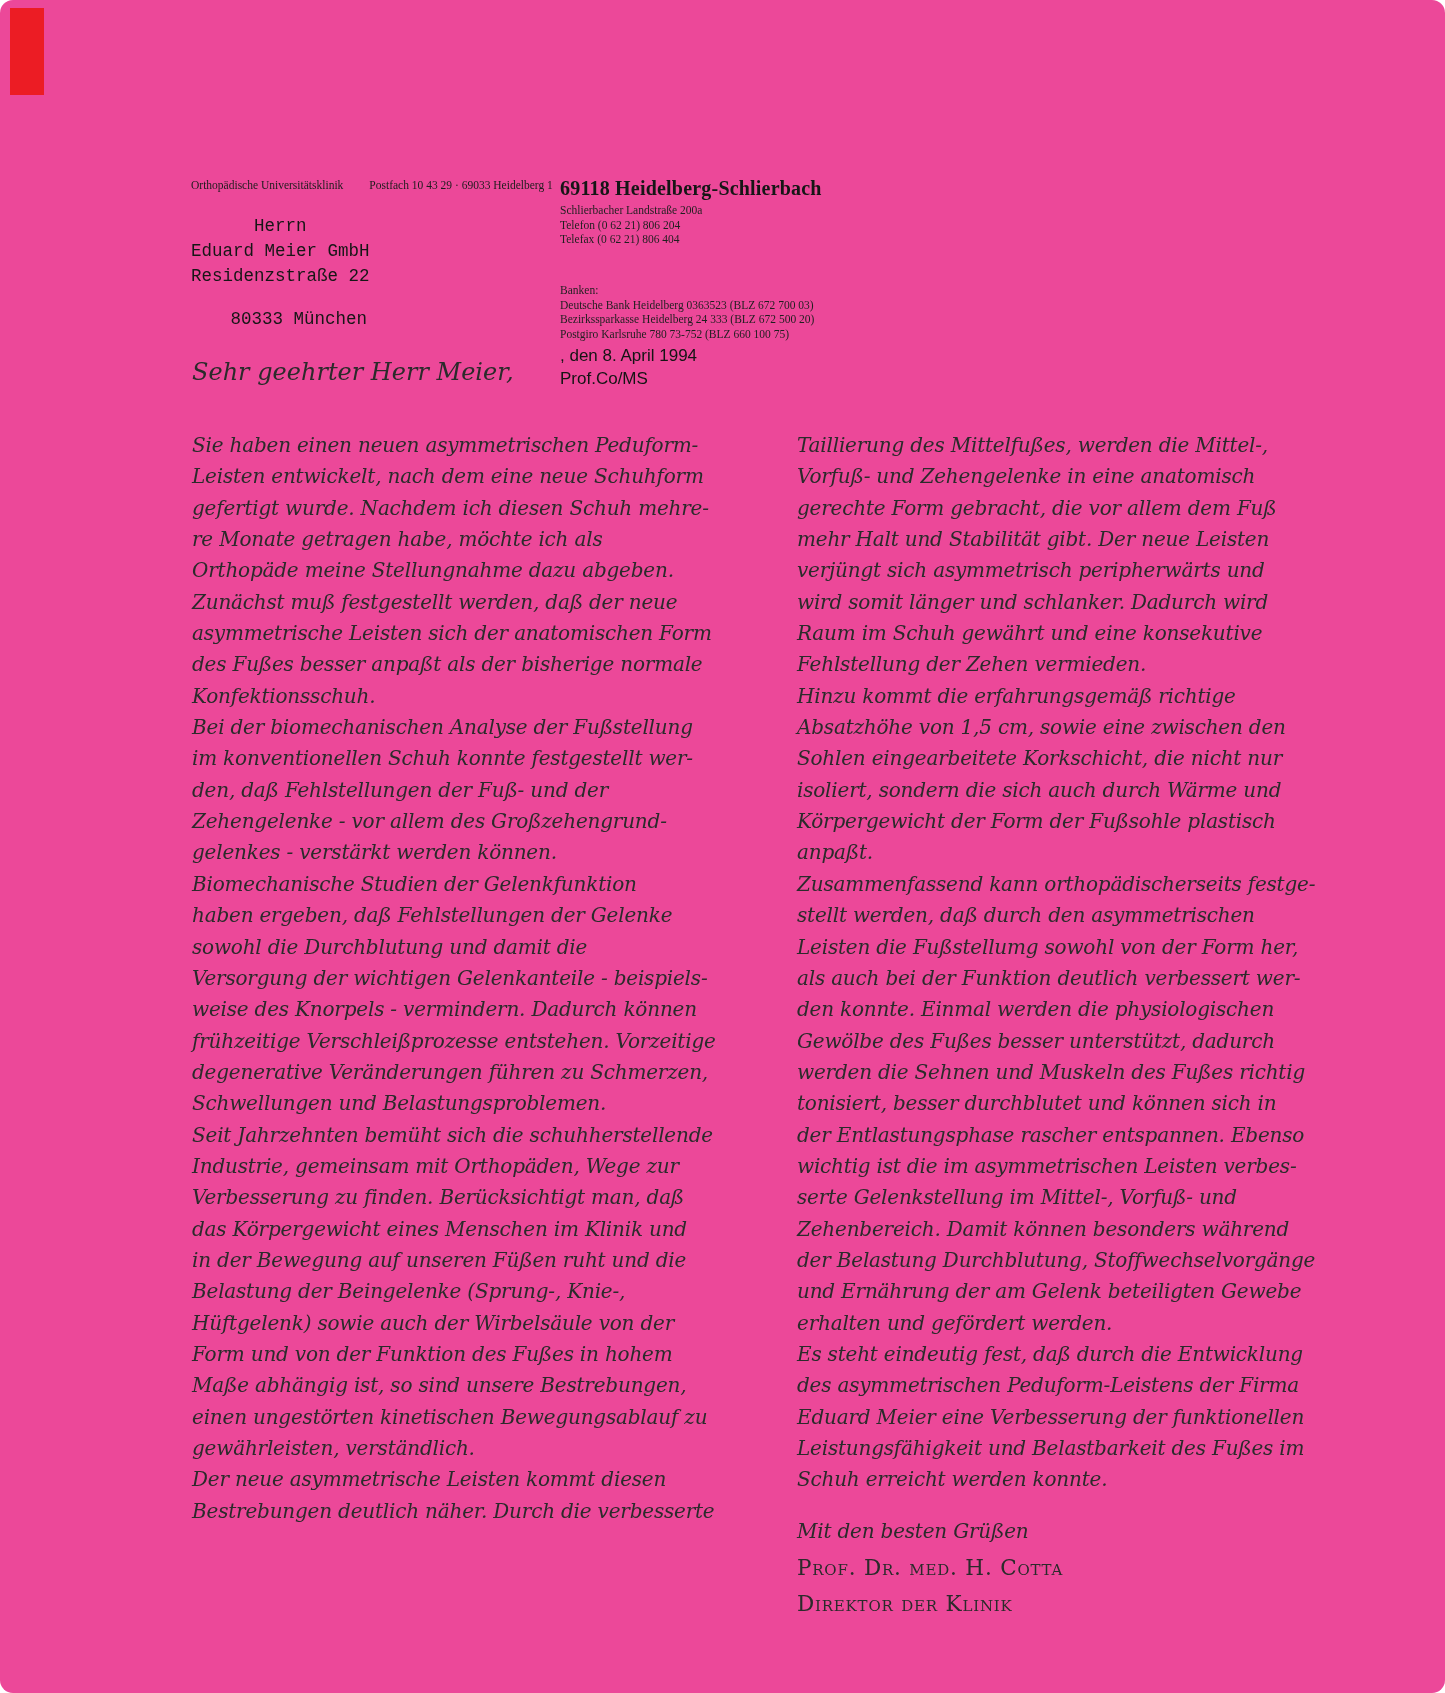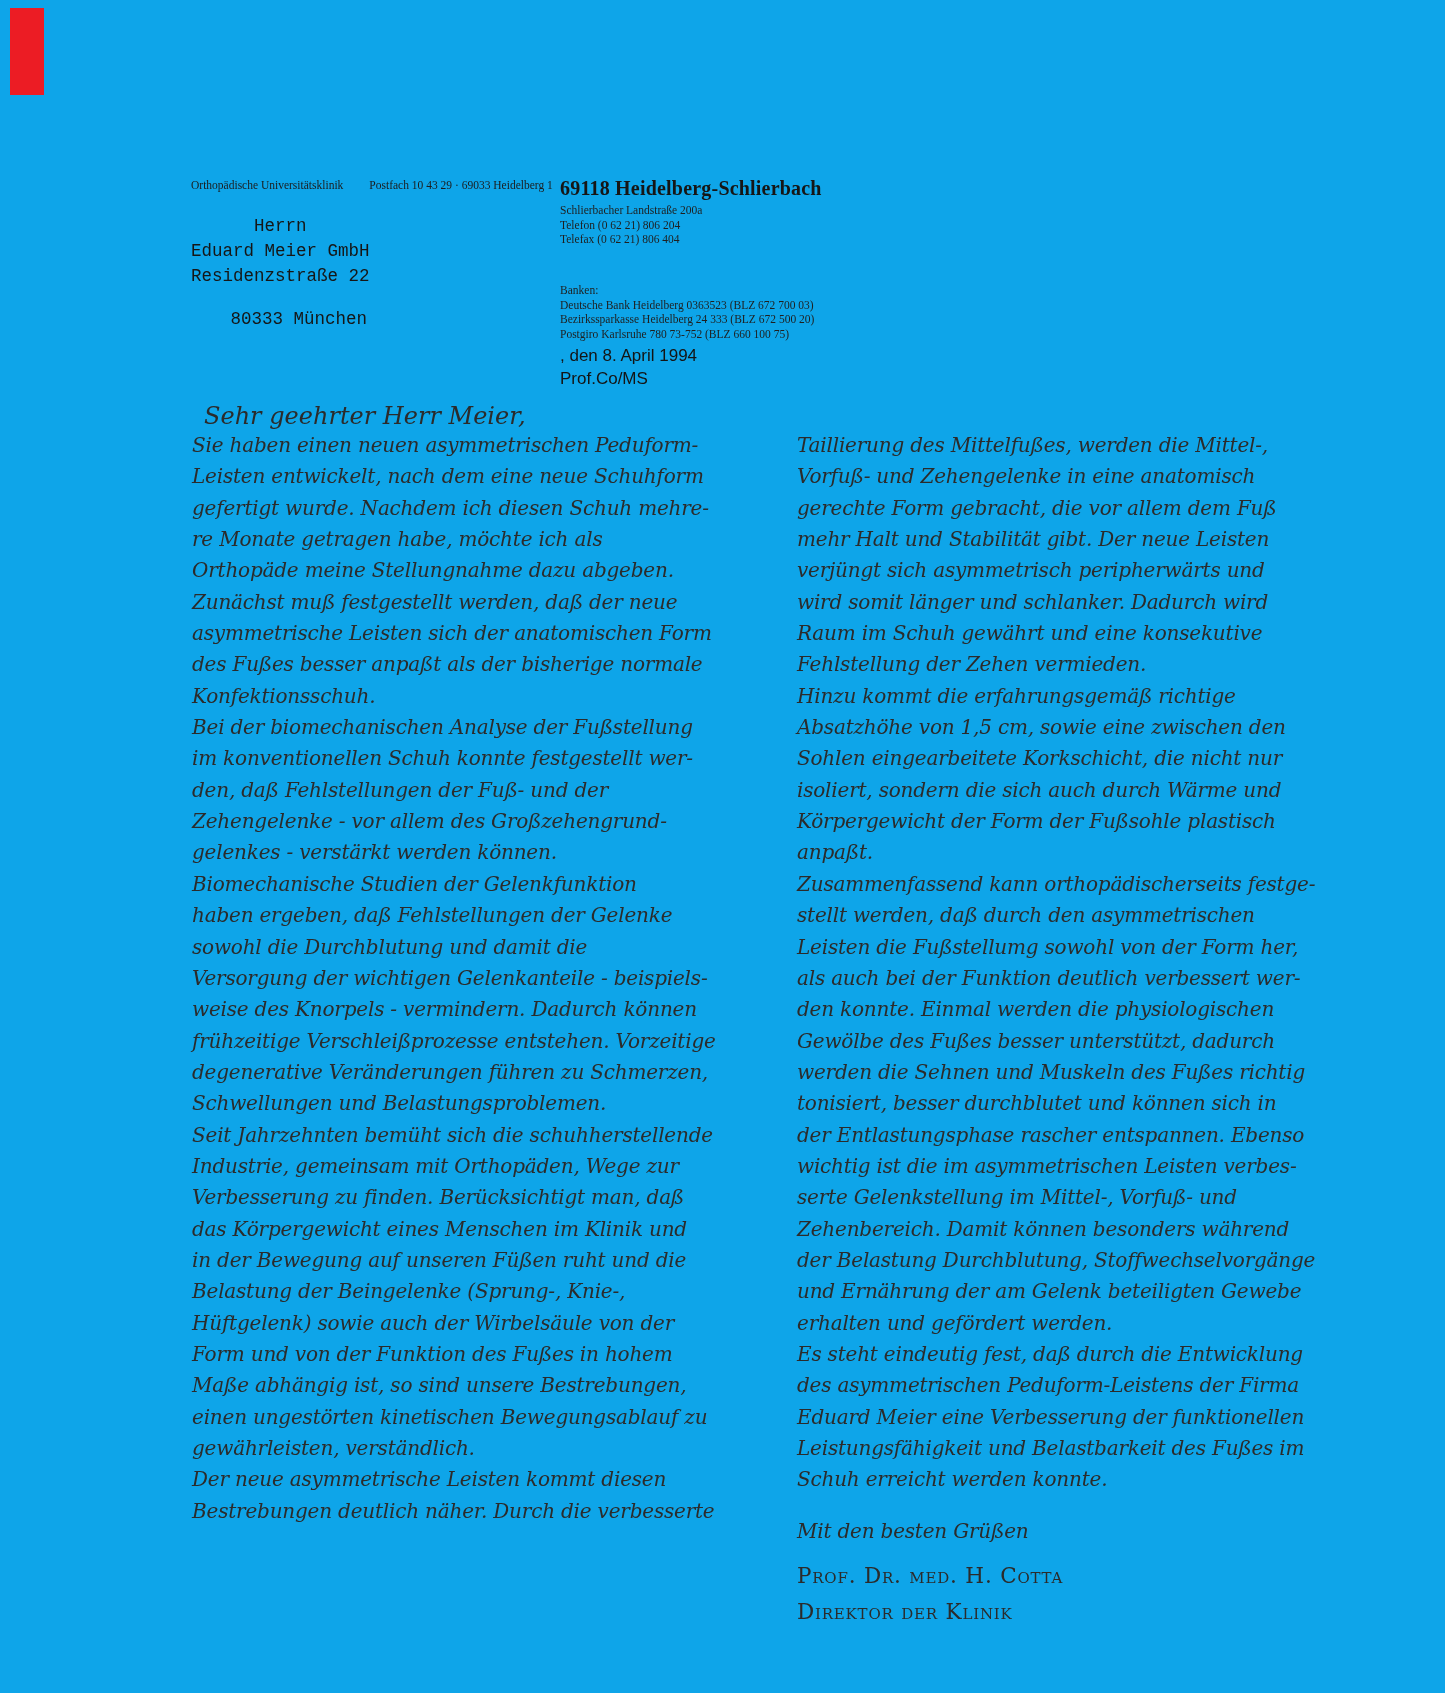--- a/index.html
+++ b/index.html
@@ -1,22 +1,23 @@
 <!DOCTYPE html>
 <html><head>
 <meta charset="utf-8">
 <style>
   html, body { margin: 0; padding: 0; background: #ffffff; }
   .page {
     position: relative;
     width: 1445px;
     height: 1693px;
-    background: #0ea5e9;
+    background: #ec4899;
     overflow: hidden;
     font-family: "Liberation Serif", serif;
+    border-radius: 13px;
   }
   .red-mark {
     position: absolute;
     left: 10px; top: 8px;
     width: 34px; height: 87px;
   }
   .sender-line {
     position: absolute;
     left: 191px; top: 179px;
     display: flex; gap: 26px;
@@ -62,27 +63,26 @@
     position: absolute;
     left: 560px; top: 344px;
     font-family: "Liberation Sans", sans-serif;
     font-size: 17px;
     line-height: 23px;
     color: #141414;
     white-space: nowrap;
   }
   .salutation {
     position: absolute;
-    left: 204px; top: 358px;
+    left: 192px; top: 358px;
     font-family: "DejaVu Serif", serif;
     font-style: italic;
     font-size: 24px;
     color: #2b2b2b;
     white-space: nowrap;
-    margin-top: 44px;
   }
   .col {
     position: absolute;
     top: 430px;
     font-family: "DejaVu Serif", serif;
     font-style: italic;
     font-size: 20px;
     line-height: 31.35px;
     letter-spacing: -0.2px;
     color: #2b2b2b;
@@ -93,21 +93,21 @@
   .body-line { white-space: nowrap; }
   .closing { margin-top: 20px; }
   .sig-name, .sig-title {
     font-style: normal;
     font-variant: small-caps;
     font-size: 21.5px;
     line-height: 36px;
     letter-spacing: 0.8px;
     color: #2b2b2b;
   }
-  .sig-name { margin-top: 11px; }
+  .sig-name { margin-top: 3px; }
 </style>
 </head>
 <body>
 
 <div class="page">
 
   <div class="red-mark" style="background-color: rgb(236, 28, 36);"></div>
 
   <div class="sender-line">
     <span>Orthopädische Universitätsklinik</span>

